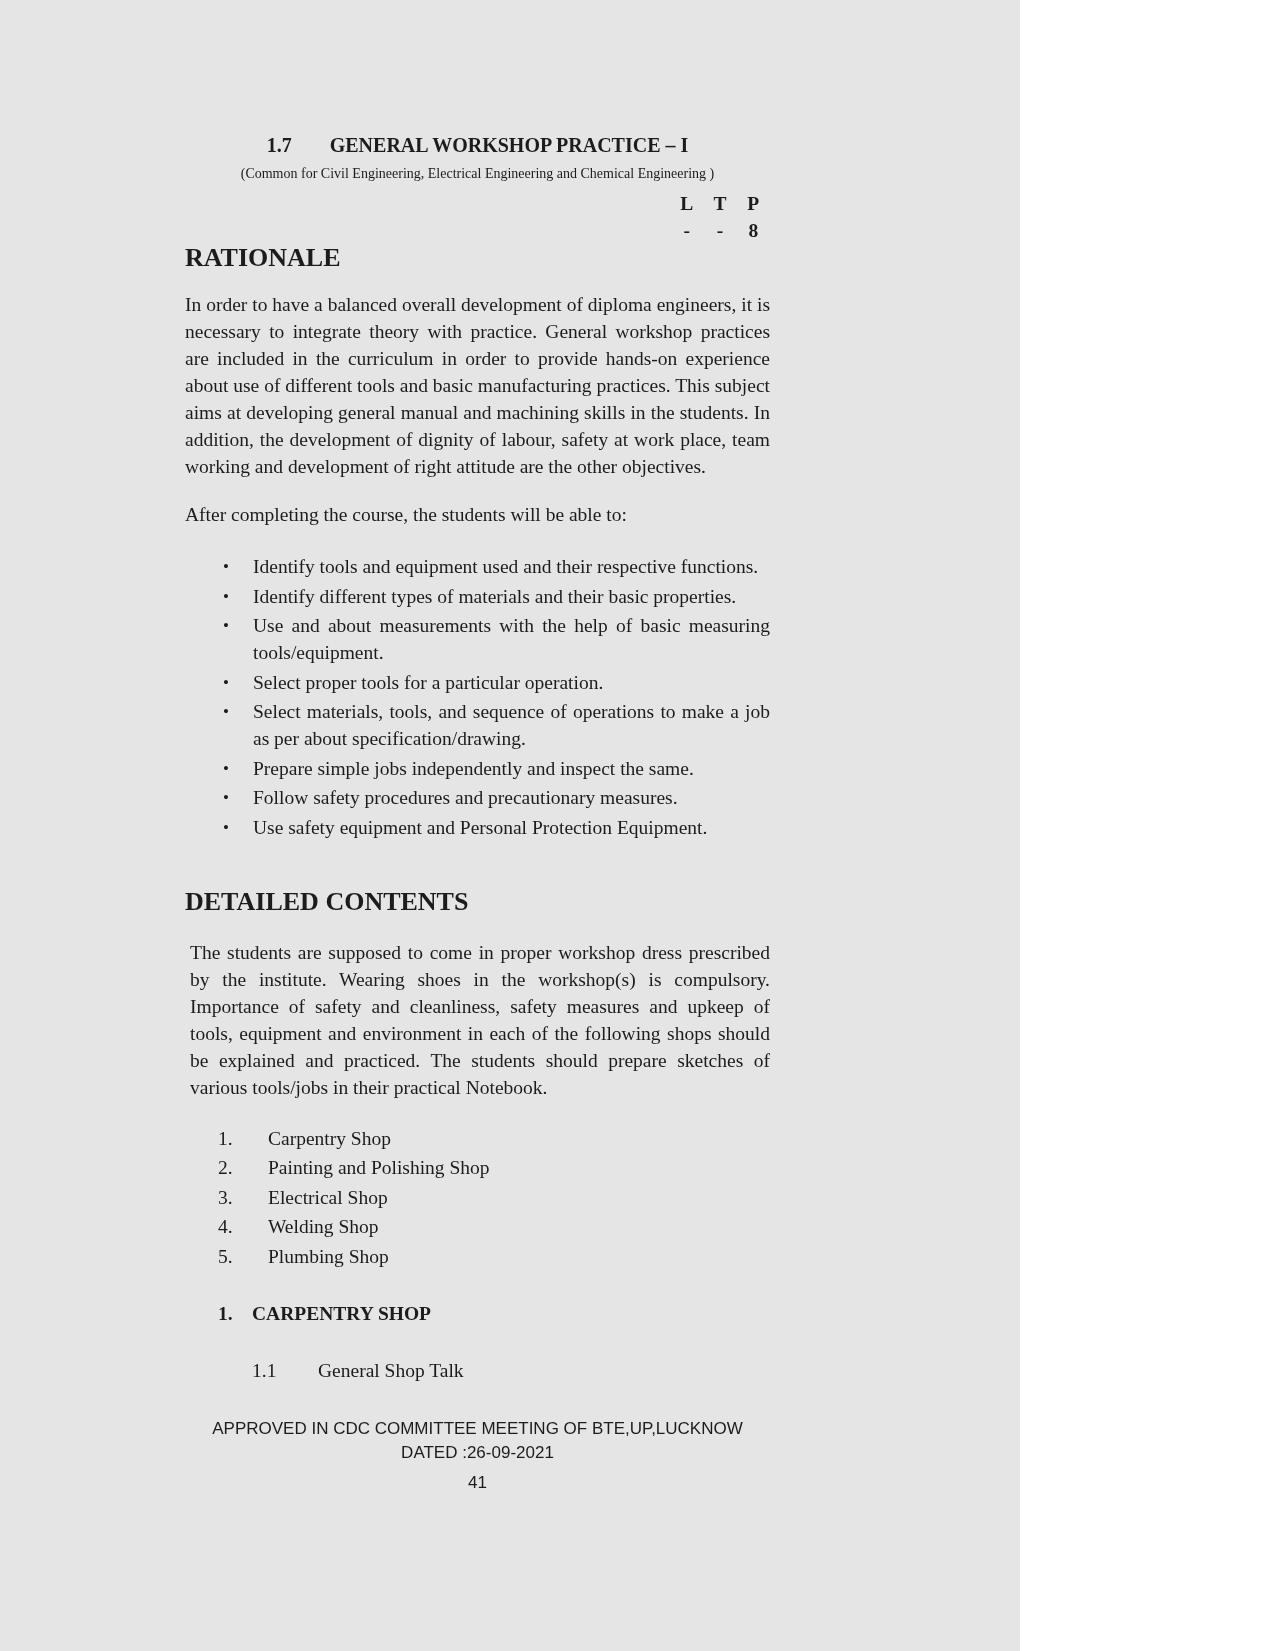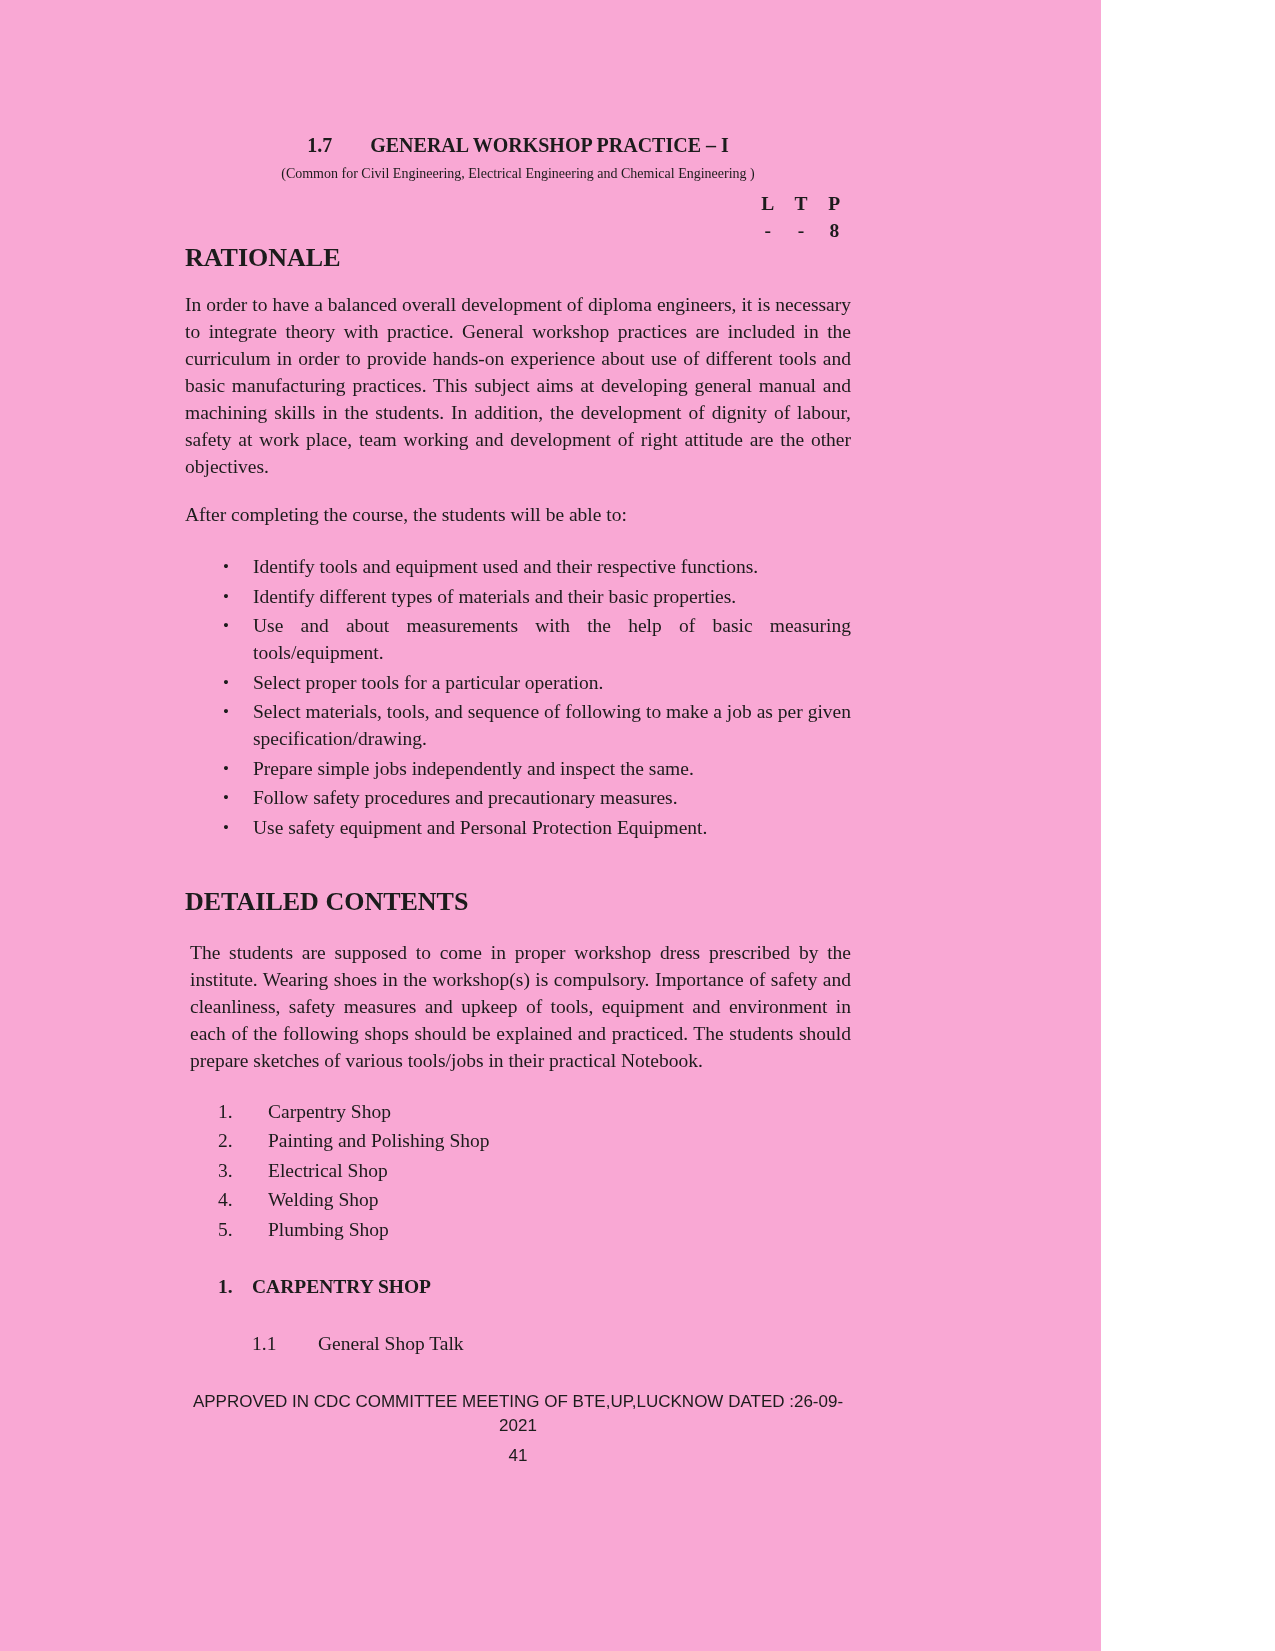--- a/index.html
+++ b/index.html
@@ -5,24 +5,24 @@
   * { margin: 0; padding: 0; box-sizing: border-box; }
   html, body { background: #ffffff; }
   body {
     width: 1275px;
     min-height: 1651px;
     font-family: "Liberation Serif", serif;
     color: #1c1c1c;
     -webkit-font-smoothing: antialiased;
   }
   .page {
-    width: 1101px;
+    width: 1020px;
     min-height: 1651px;
     padding: 132px 250px 40px 185px;
-    background: #f9a8d4;
+    background: #e5e5e5;
   }
   .content { width: 100%; font-size: 19.5px; line-height: 27px; }
 
   
   .doc-title {
     text-align: center;
     font-weight: bold;
     font-size: 20px;
   }
   .doc-title .num { margin-right: 38px; }
@@ -174,21 +174,21 @@
       <div class="bullet-item">
         <span class="marker">•</span>
         <span class="bullet-text">Use and about measurements with the help of basic measuring tools/equipment.</span>
       </div>
       <div class="bullet-item">
         <span class="marker">•</span>
         <span class="bullet-text">Select proper tools for a particular operation.</span>
       </div>
       <div class="bullet-item">
         <span class="marker">•</span>
-        <span class="bullet-text">Select materials, tools, and sequence of following to make a job as per given specification/drawing.</span>
+        <span class="bullet-text">Select materials, tools, and sequence of operations to make a job as per about specification/drawing.</span>
       </div>
       <div class="bullet-item">
         <span class="marker">•</span>
         <span class="bullet-text">Prepare simple jobs independently and  inspect the same.</span>
       </div>
       <div class="bullet-item">
         <span class="marker">•</span>
         <span class="bullet-text">Follow safety procedures and precautionary measures.</span>
       </div>
       <div class="bullet-item">

